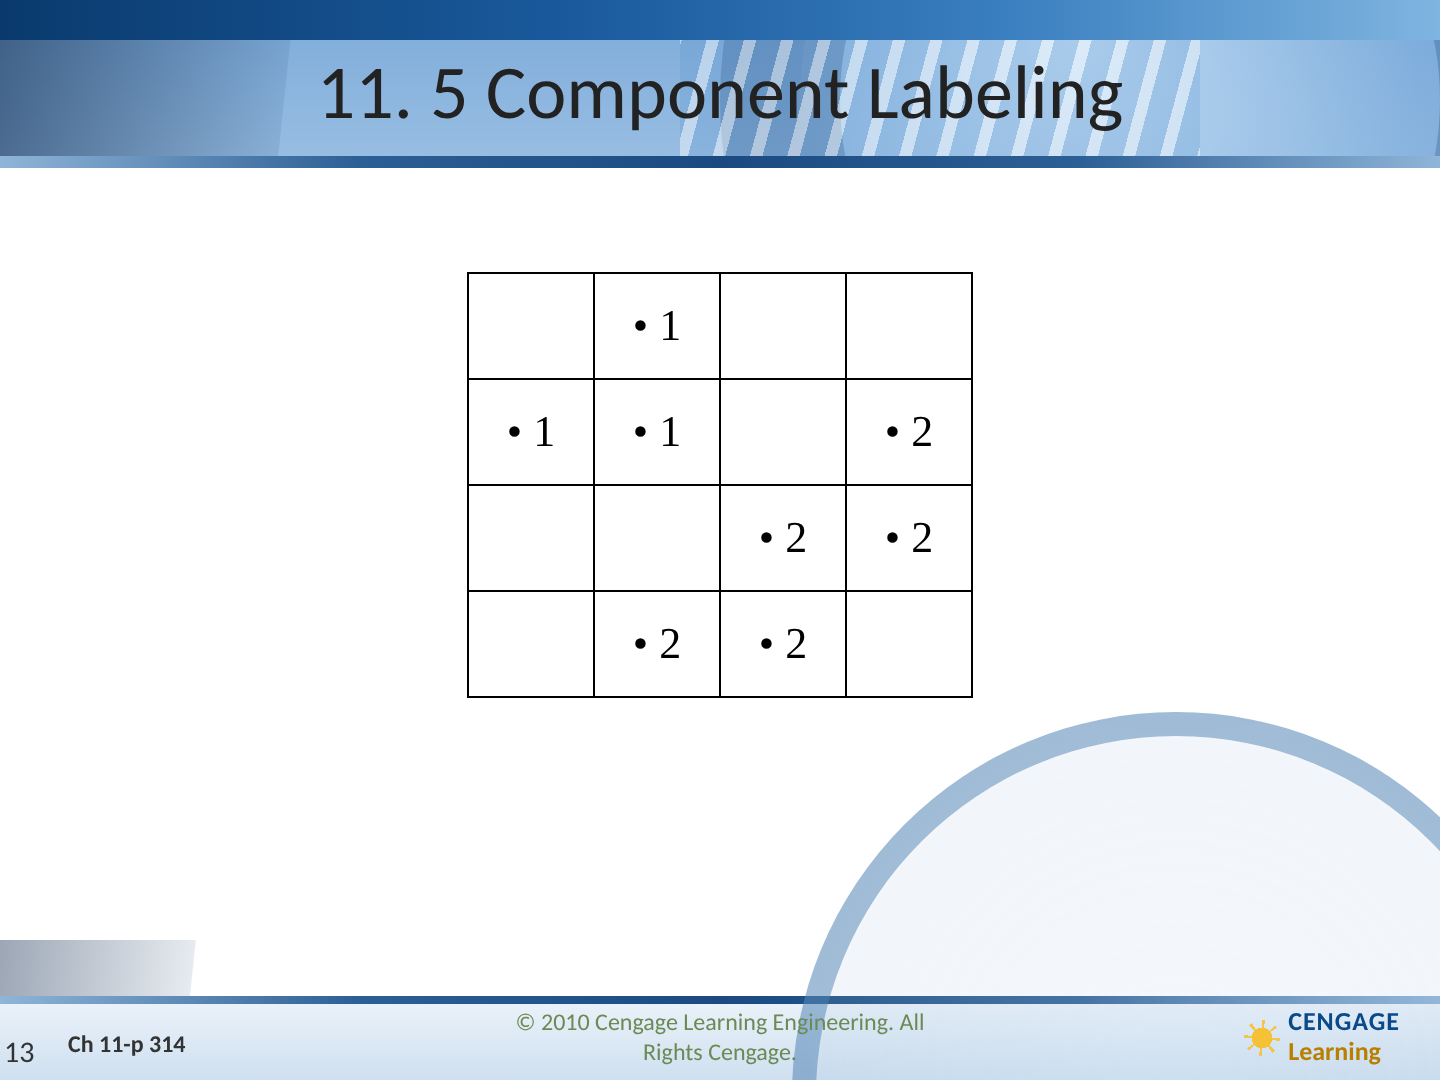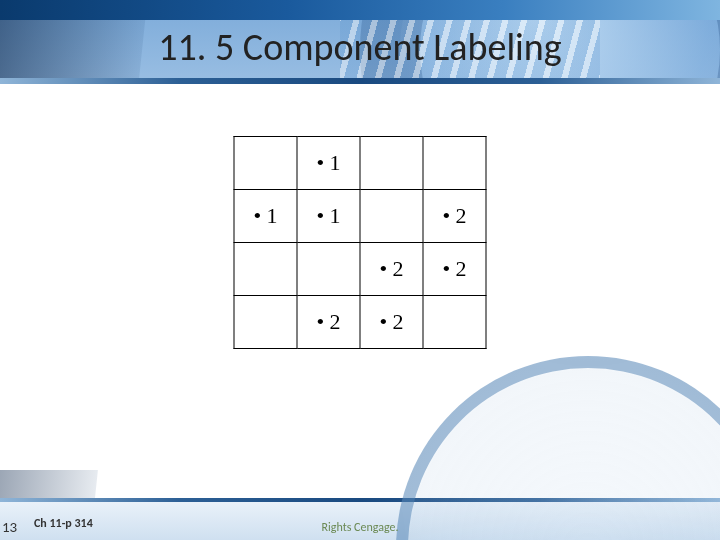--- a/index.html
+++ b/index.html
@@ -233,16 +233,23 @@
       </table>
   </div>
 
   <div class="footer-bar"></div>
   <div class="footer-bg"></div>
   <div class="bottom-lens"></div>
 
   <div class="page-num">13</div>
   <div class="chapter">Ch 11-p 314</div>
   <div class="copyright">
-    <br>
+    <span>© 2010 Cengage Learning Engineering. All</span><br>
     <span>Rights Cengage.</span>
   </div>
+  <div class="logo">
+    <div class="logo-burst"></div>
+    <div>
+      <div class="brand1">CENGAGE</div>
+      <div class="brand2">Learning</div>
+    </div>
+  </div>
 </div>
 
 </body></html>

